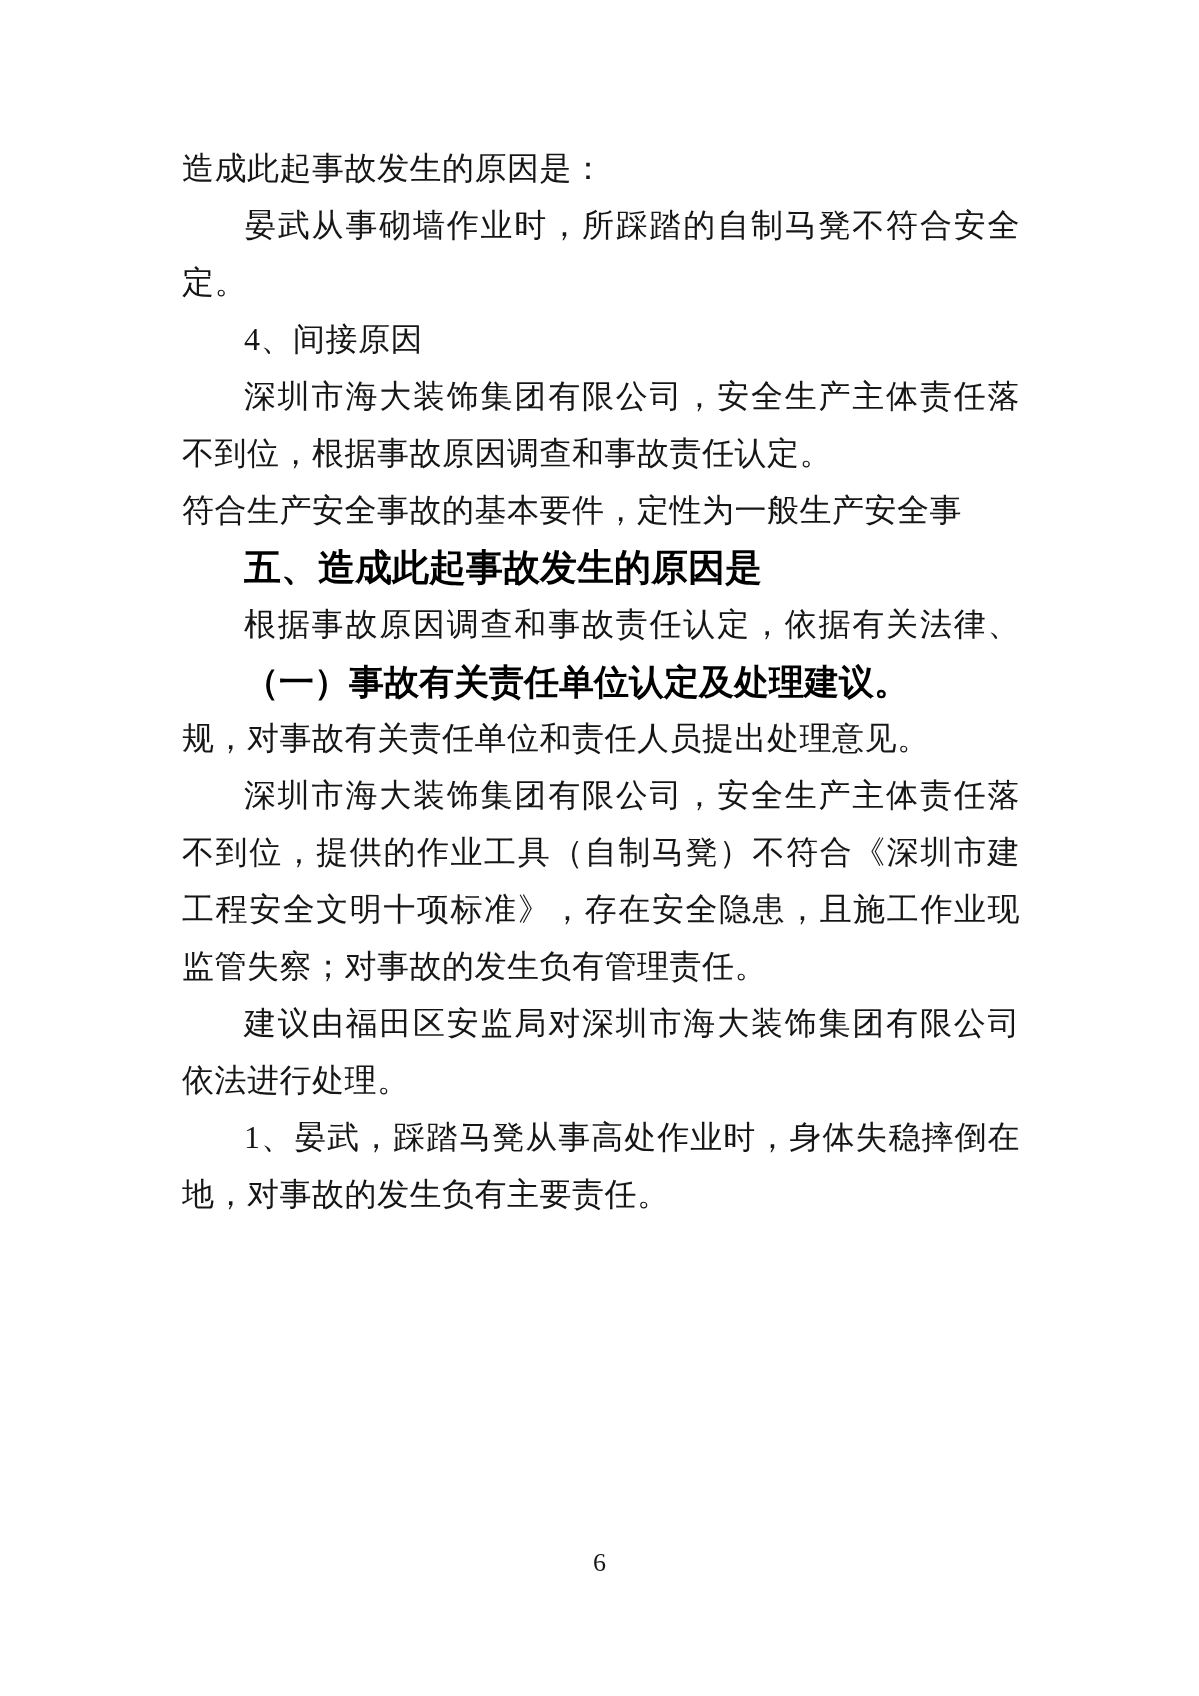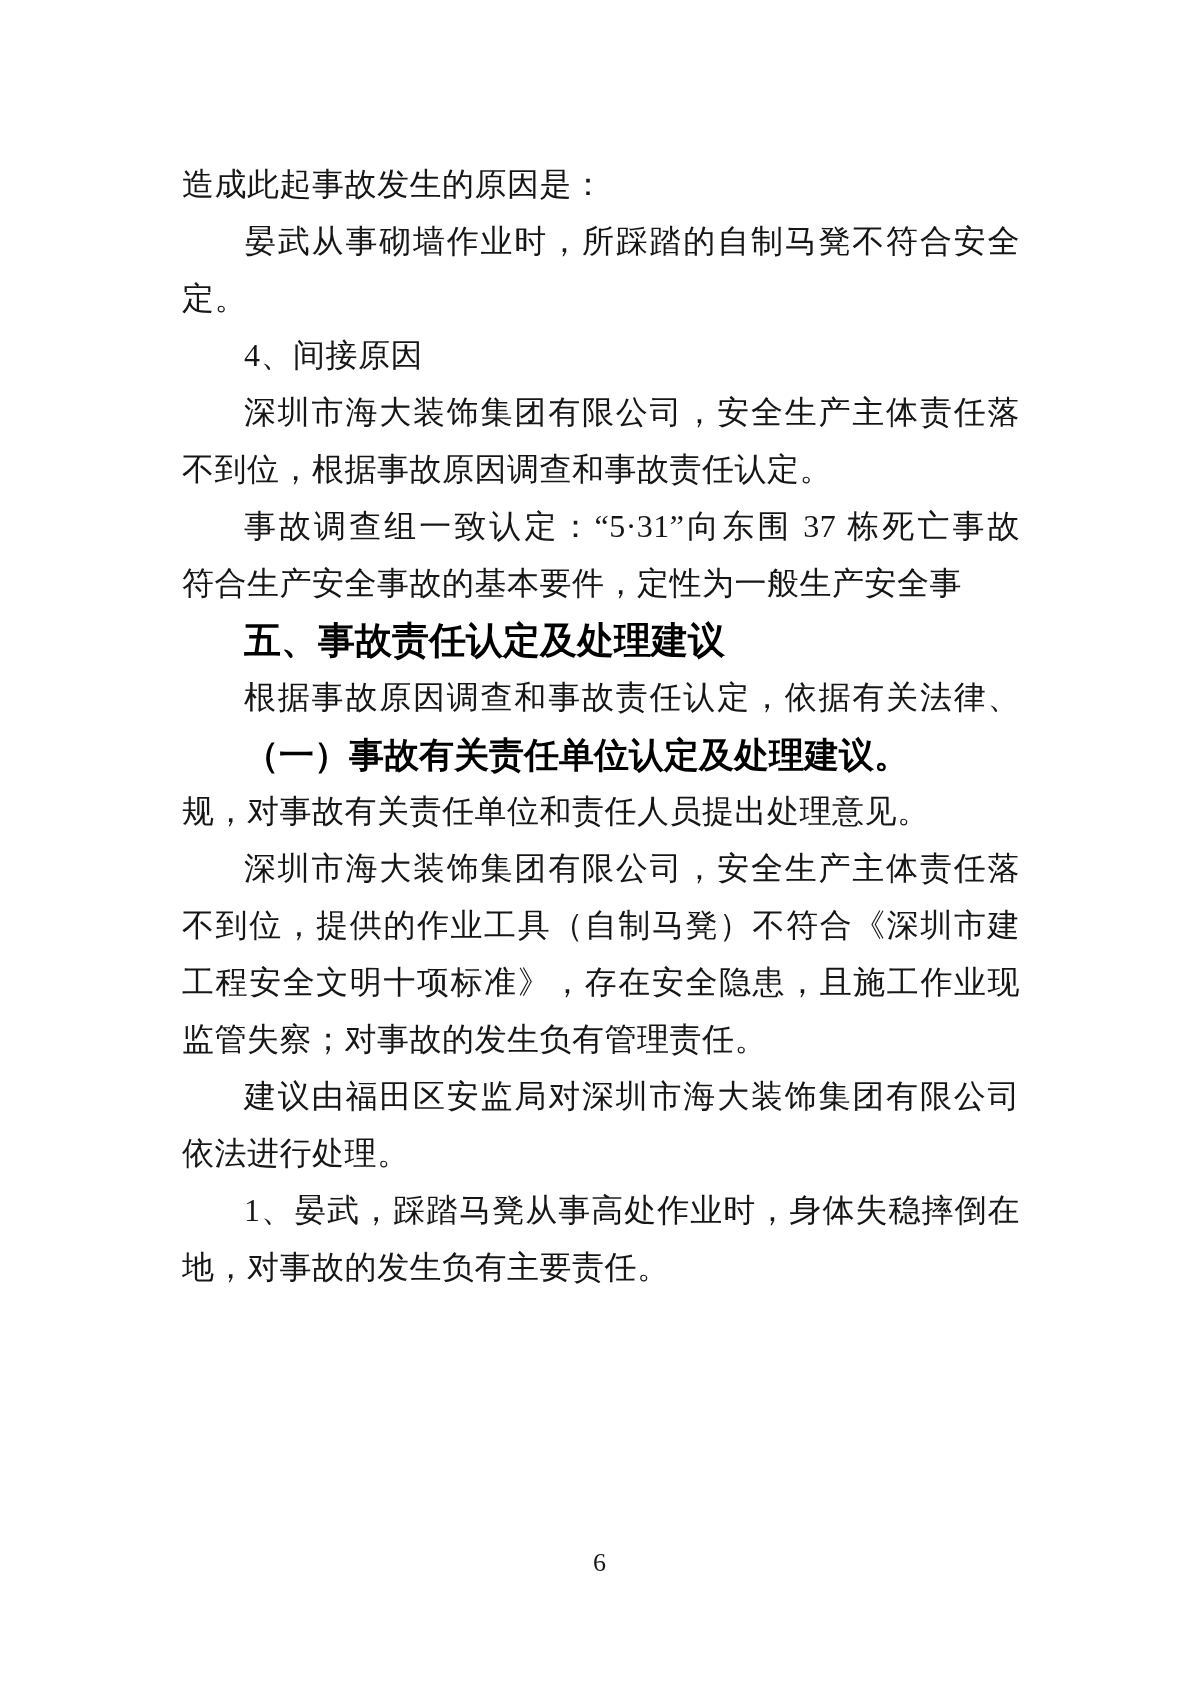--- a/index.html
+++ b/index.html
@@ -6,21 +6,21 @@
   .page {
     position: relative;
     width: 1199px;
     height: 1696px;
     background: #ffffff;
     overflow: hidden;
   }
   .content {
     position: absolute;
     left: 182px;
-    top: 156px;
+    top: 140px;
     width: 838px;
   }
   .line {
     font-family: "Liberation Serif", "DejaVu Serif", serif;
     font-size: 32px;
     line-height: 57px;
     height: 57px;
     color: #161616;
     letter-spacing: 0.5px;
     overflow: hidden;
@@ -59,23 +59,22 @@
 <body>
 
 <div class="page">
   <div class="content">
     <div class="line">造成此起事故发生的原因是：</div>
     <div class="line indent just">晏武从事砌墙作业时，所踩踏的自制马凳不符合安全规</div>
     <div class="line">定。</div>
     <div class="line indent">4、间接原因</div>
     <div class="line indent just">深圳市海大装饰集团有限公司，安全生产主体责任落实</div>
     <div class="line">不到位，根据事故原因调查和事故责任认定。</div>
-    <div class="line indent just">事故调查组一致认定：“5·31”向东围 37 栋死亡事故</div>
     <div class="line">符合生产安全事故的基本要件，定性为一般生产安全事故。</div>
-    <div class="line indent h1">五、事故责任认定及处理建议</div>
+    <div class="line indent h1">五、造成此起事故发生的原因是</div>
     <div class="line indent just">根据事故原因调查和事故责任认定，依据有关法律、法</div>
     <div class="line indent h3">（一）事故有关责任单位认定及处理建议。</div>
     <div class="line">规，对事故有关责任单位和责任人员提出处理意见。</div>
     <div class="line indent just">深圳市海大装饰集团有限公司，安全生产主体责任落实</div>
     <div class="line just">不到位，提供的作业工具（自制马凳）不符合《深圳市建设</div>
     <div class="line just">工程安全文明十项标准》，存在安全隐患，且施工作业现场</div>
     <div class="line">监管失察；对事故的发生负有管理责任。</div>
     <div class="line indent just">建议由福田区安监局对深圳市海大装饰集团有限公司</div>
     <div class="line">依法进行处理。</div>
     <div class="line indent just">1、晏武，踩踏马凳从事高处作业时，身体失稳摔倒在</div>

